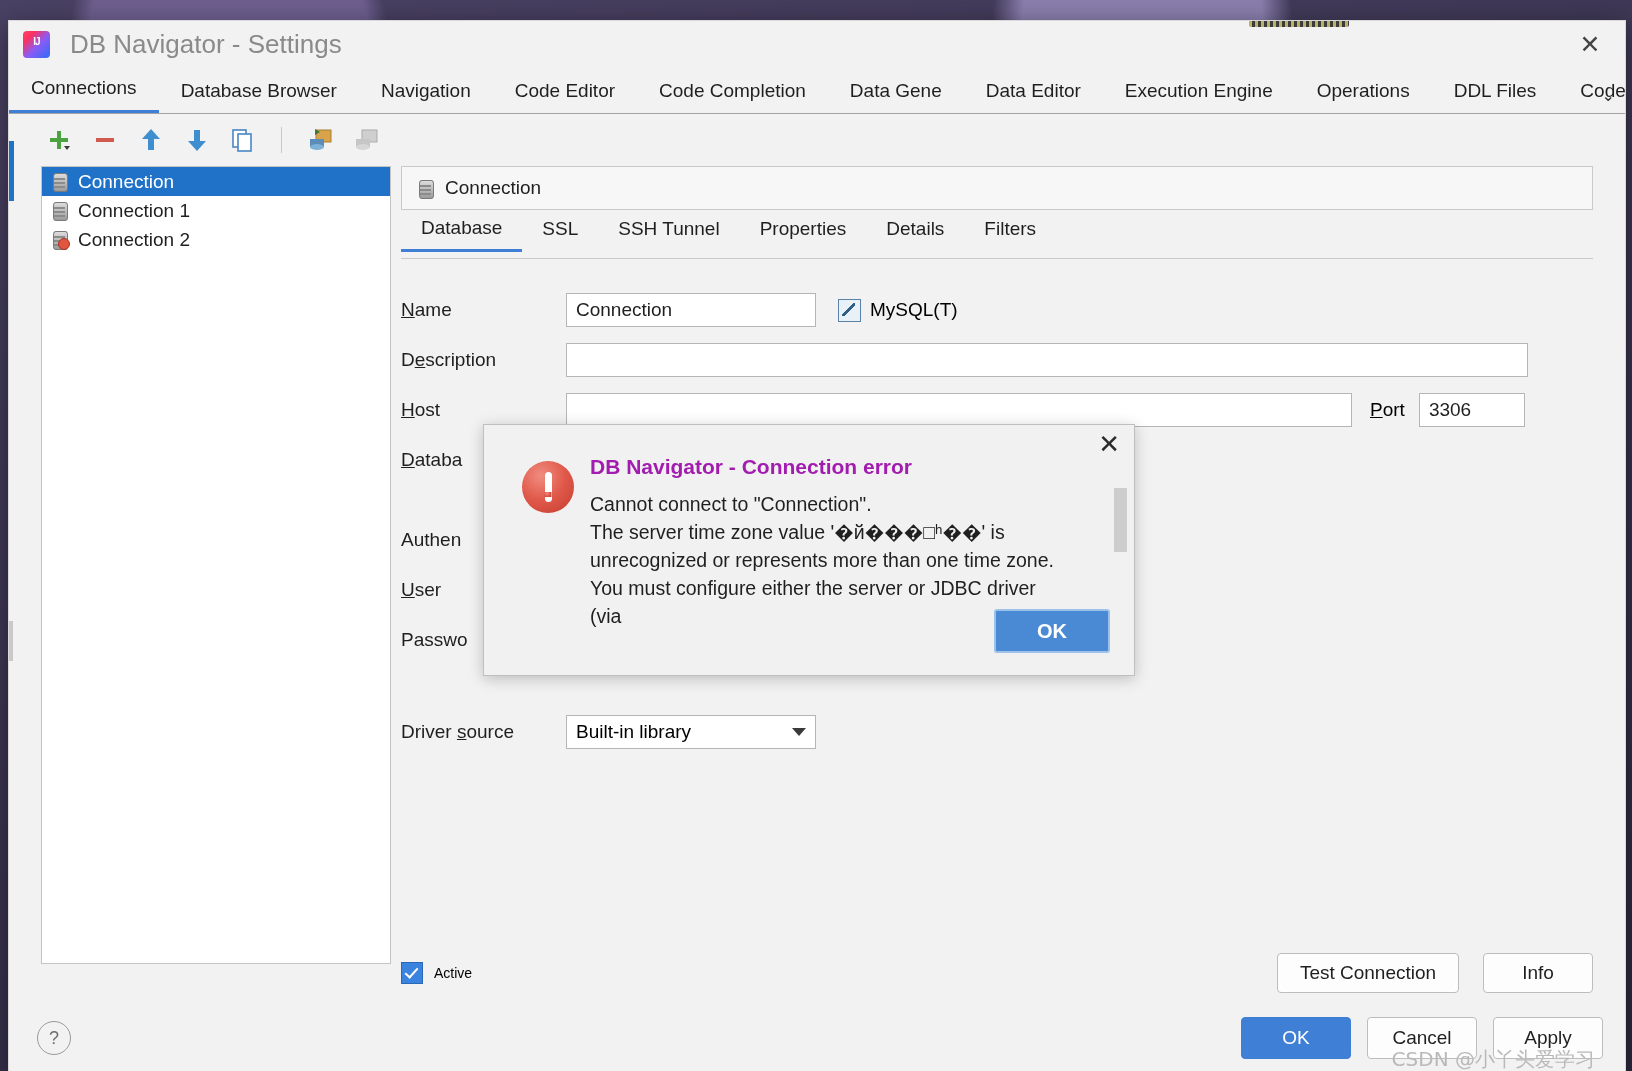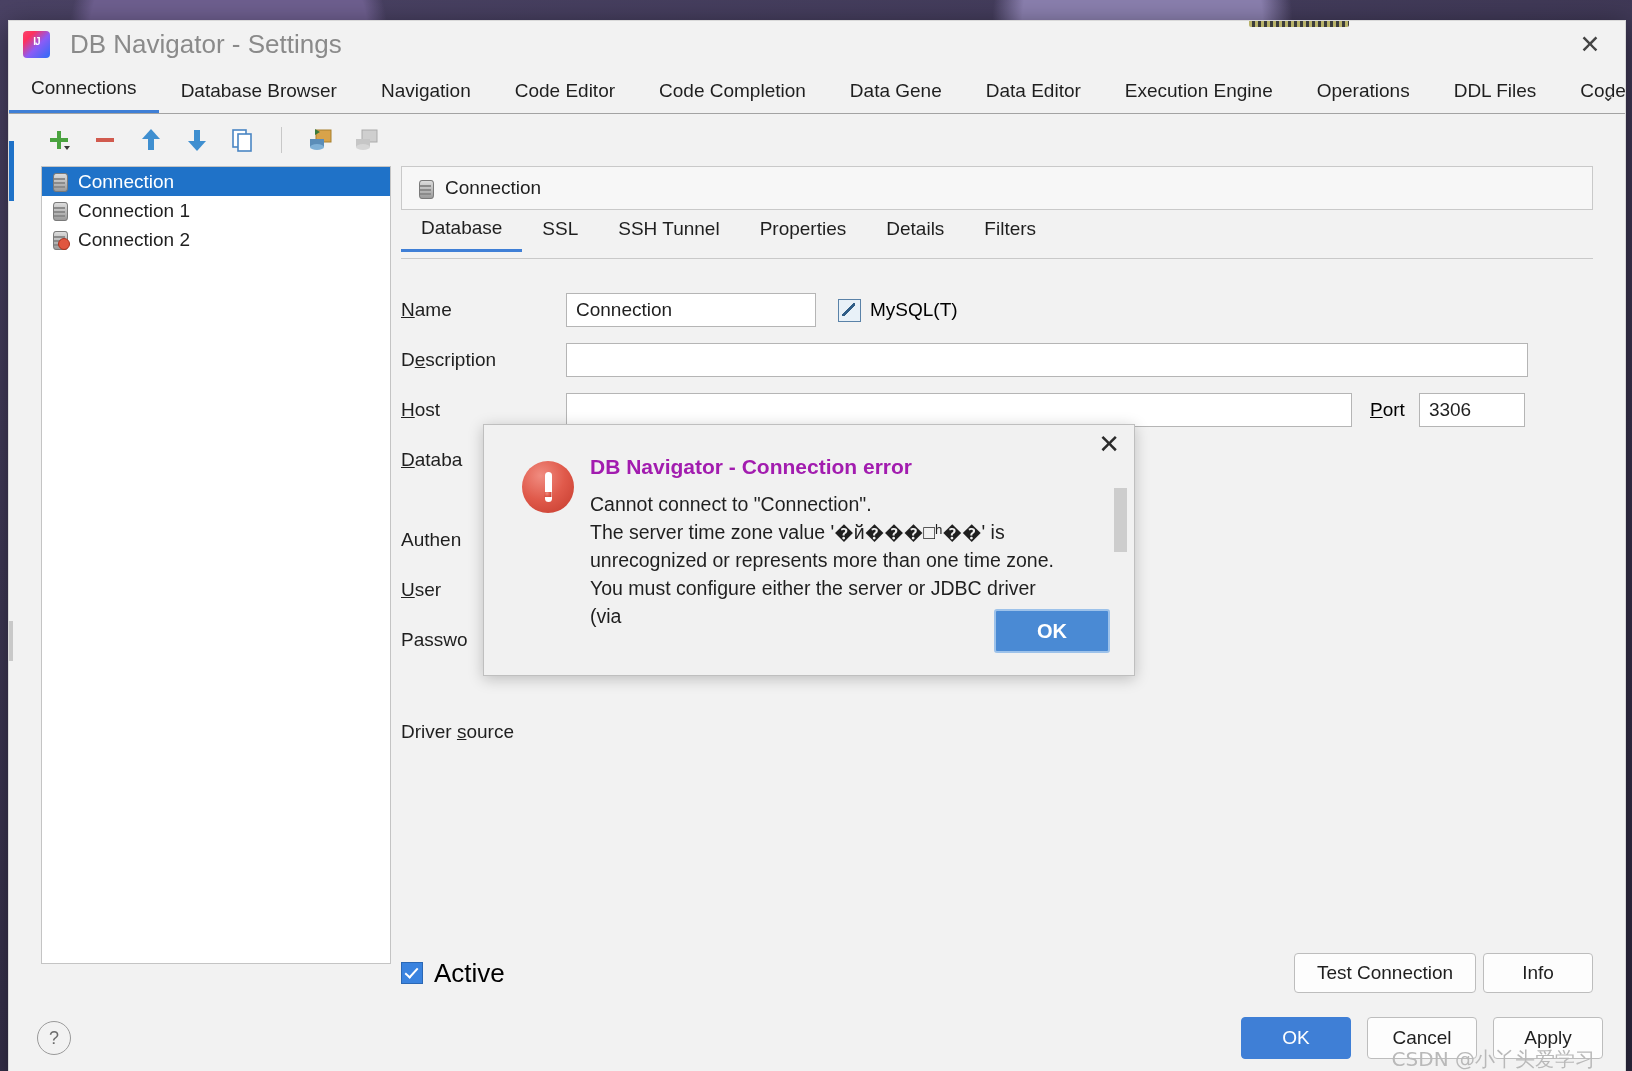--- a/index.html
+++ b/index.html
@@ -115,27 +115,27 @@
     justify-content:space-between;padding:0 9px;font-size:19px;box-sizing:border-box;
   }
   .caret{width:0;height:0;border-left:7px solid transparent;border-right:7px solid transparent;border-top:8px solid #3a3a3a;}
   
   .form-footer{display:flex;align-items:center;margin-top:196px;}
   .chk{width:20px;height:20px;background:#3a83df;border:1px solid #2b68b5;position:relative;flex:none;}
   .chk:after{
     content:"";position:absolute;left:6px;top:2px;width:5px;height:11px;
     border:solid #fff;border-width:0 2.5px 2.5px 0;transform:rotate(42deg);
   }
-  .chk-lbl{font-size:26px;margin-left:11px;}
+  .chk-lbl{font-size:14px;margin-left:11px;}
   .spacer{flex:1;}
   .btn{
     border:1px solid #bdbdbd;background:#fdfdfd;border-radius:4px;font-size:19px;color:#1f1f1f;
     display:flex;align-items:center;justify-content:center;cursor:default;
   }
-  .btn.test{width:180px;height:38px;margin-right:7px;}
+  .btn.test{width:180px;height:38px;margin-right:24px;}
   .btn.info{width:108px;height:38px;}
   
   .dlgbar{position:absolute;left:0;right:0;bottom:0;height:82px;background:#f2f2f2;}
   .help{
     position:absolute;left:28px;bottom:26px;width:32px;height:32px;border-radius:50%;
     border:1.5px solid #9a9a9a;color:#6b6b6b;font-size:18px;display:flex;align-items:center;justify-content:center;
   }
   .dlgbar .btns{position:absolute;right:22px;bottom:22px;display:flex;gap:16px;}
   .btn.primary{background:#3f7fd6;border-color:#3f7fd6;color:#fff;width:108px;height:40px;}
   .btn.plain{width:108px;height:40px;}
@@ -348,20 +348,24 @@
         <div class="row">
           <div class="lbl"><u>U</u>ser</div>
         </div>
 
         <div class="row">
           <div class="lbl">Passwo</div>
         </div>
 
         <div class="row" style="margin-top:42px">
           <div class="lbl">Driver <u>s</u>ource</div>
+          <div class="combo">
+            <span>Built-in library</span>
+            <span class="caret"></span>
+          </div>
         </div>
 
         <div class="form-footer">
           <div class="chk"></div>
           <div class="chk-lbl">Active</div>
           <div class="spacer"></div>
           <div class="btn test">
             <span>Test Connection</span>
           </div>
           <div class="btn info">

